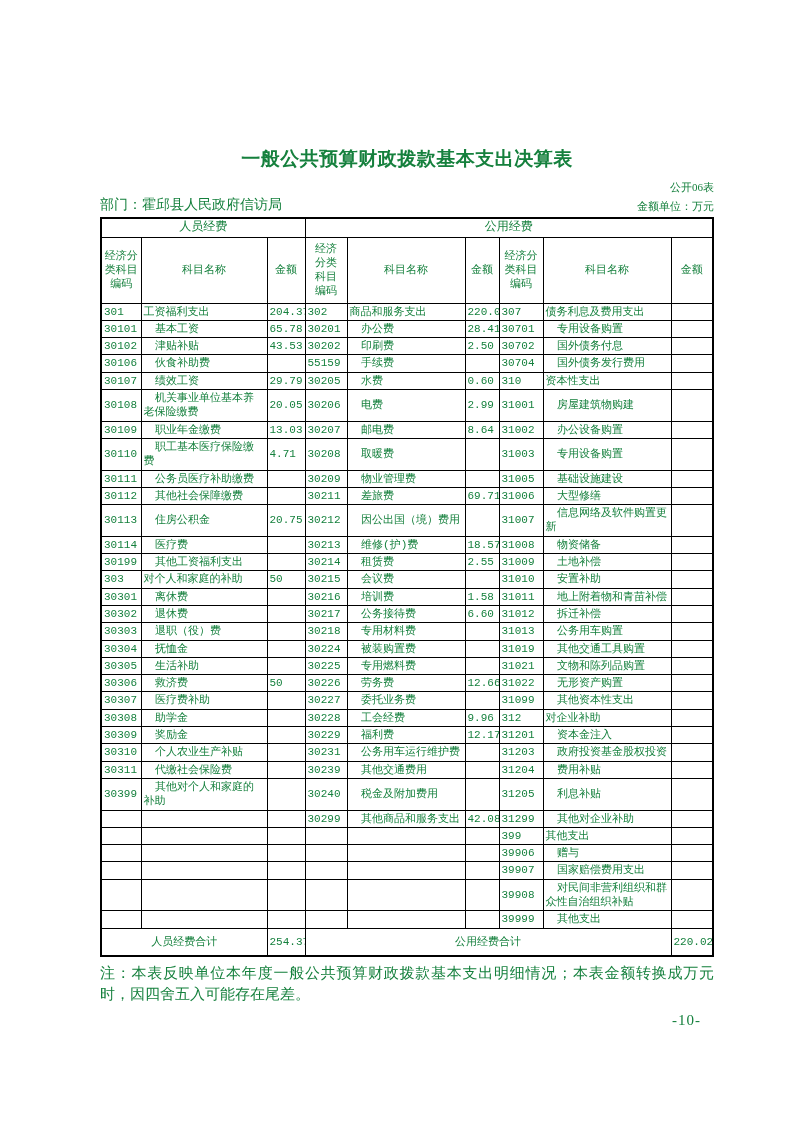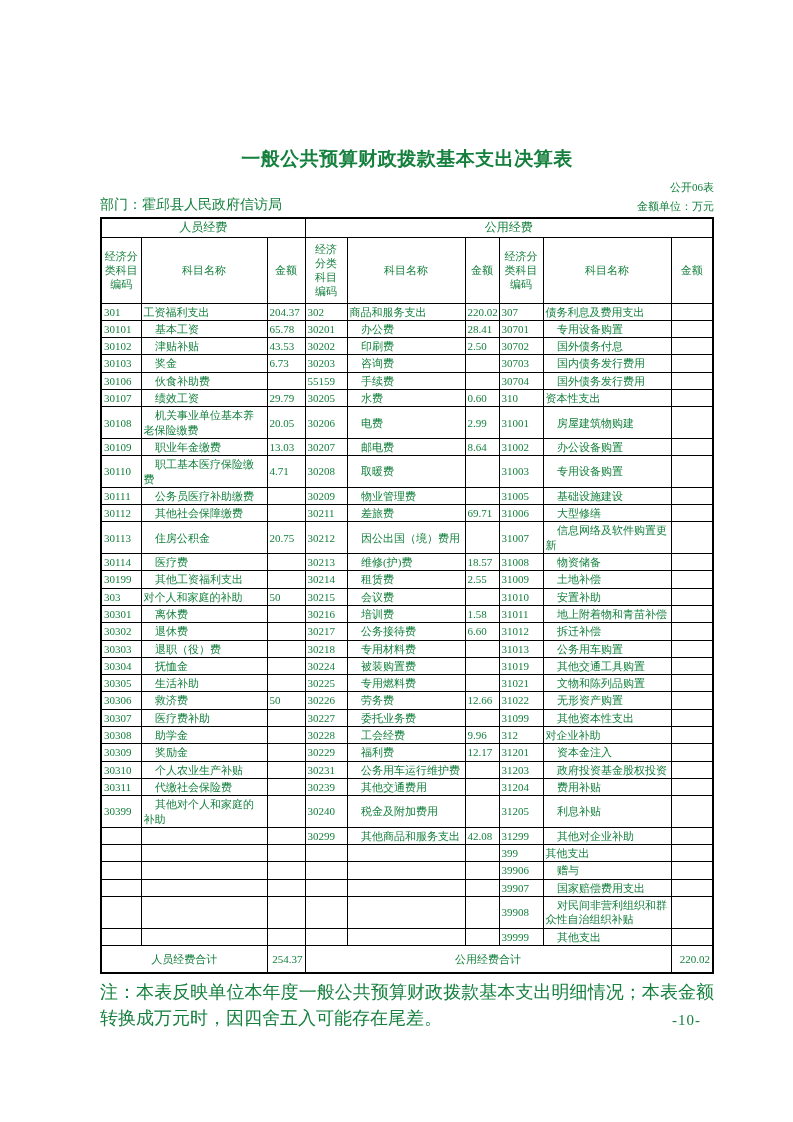--- a/index.html
+++ b/index.html
@@ -27,20 +27,21 @@
     margin-top: 1px; margin-bottom: 3px;
   }
   .dept { font-size: 14px; }
   .unit { font-size: 11px; }
 
   table.budget {
     border-collapse: collapse;
     table-layout: fixed;
     width: 612px;
     border: 2px solid #000;
+    font-family: Liberation Mono, monospace;
   }
   table.budget th, table.budget td {
     border: 1px solid #000;
     font-size: 11px;
     font-weight: normal;
     line-height: 1.3;
     padding: 1px 2px;
     vertical-align: middle;
     overflow: hidden;
   }
@@ -52,21 +53,21 @@
   }
   tbody tr { height: 17px; }
   td.c-code { text-align: left; }
   td.c-name { text-align: left; }
   td.c-name.indent { text-indent: 1.05em; }
   td.c-amount { text-align: left; }
   tfoot td { height: 28px; }
   td.t-label { text-align: center; }
   td.t-value { text-align: right; }
 
-  .note { margin-top: 6px; font-size: 18px; line-height: 1.4; text-align: justify; }
+  .note { margin-top: 6px; font-size: 15px; line-height: 1.4; text-align: justify; }
   .page-number {
     position: absolute;
     right: 92px; top: 1012px;
     font-size: 15px;
     letter-spacing: 1px;
   }
 </style>
 </head>
 <body>
 
@@ -146,31 +147,20 @@
             <td class="c-name indent">津贴补贴</td>
             <td class="c-amount">43.53</td>
             <td class="c-code">30202</td>
             <td class="c-name indent">印刷费</td>
             <td class="c-amount">2.50</td>
             <td class="c-code">30702</td>
             <td class="c-name indent">国外债务付息</td>
             <td class="c-amount"></td>
           </tr>
           <tr>
-            <td class="c-code">30103</td>
-            <td class="c-name indent">奖金</td>
-            <td class="c-amount">6.73</td>
-            <td class="c-code">30203</td>
-            <td class="c-name indent">咨询费</td>
-            <td class="c-amount"></td>
-            <td class="c-code">30703</td>
-            <td class="c-name indent">国内债务发行费用</td>
-            <td class="c-amount"></td>
-          </tr>
-          <tr>
             <td class="c-code">30106</td>
             <td class="c-name indent">伙食补助费</td>
             <td class="c-amount"></td>
             <td class="c-code">55159</td>
             <td class="c-name indent">手续费</td>
             <td class="c-amount"></td>
             <td class="c-code">30704</td>
             <td class="c-name indent">国外债务发行费用</td>
             <td class="c-amount"></td>
           </tr>

